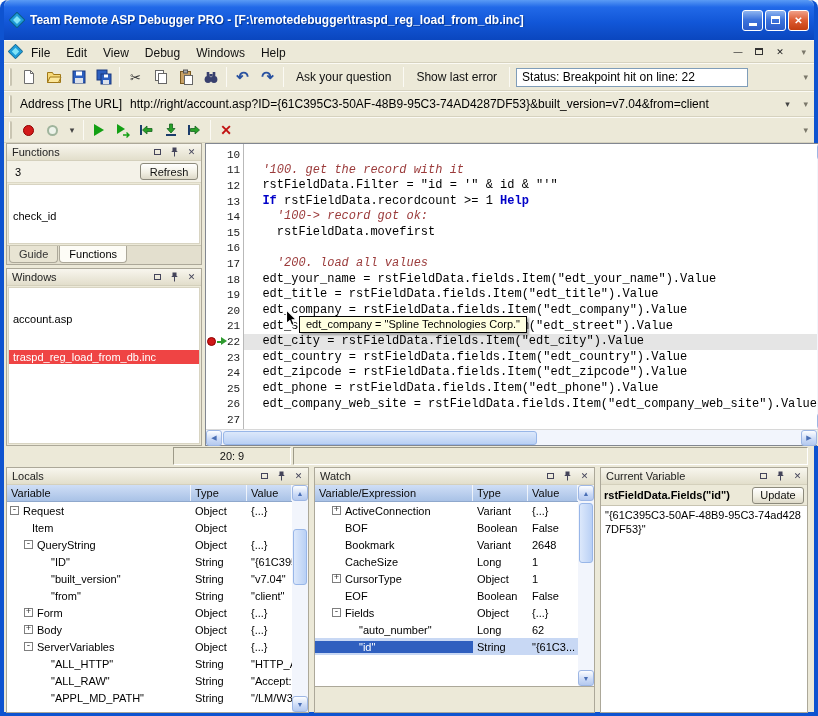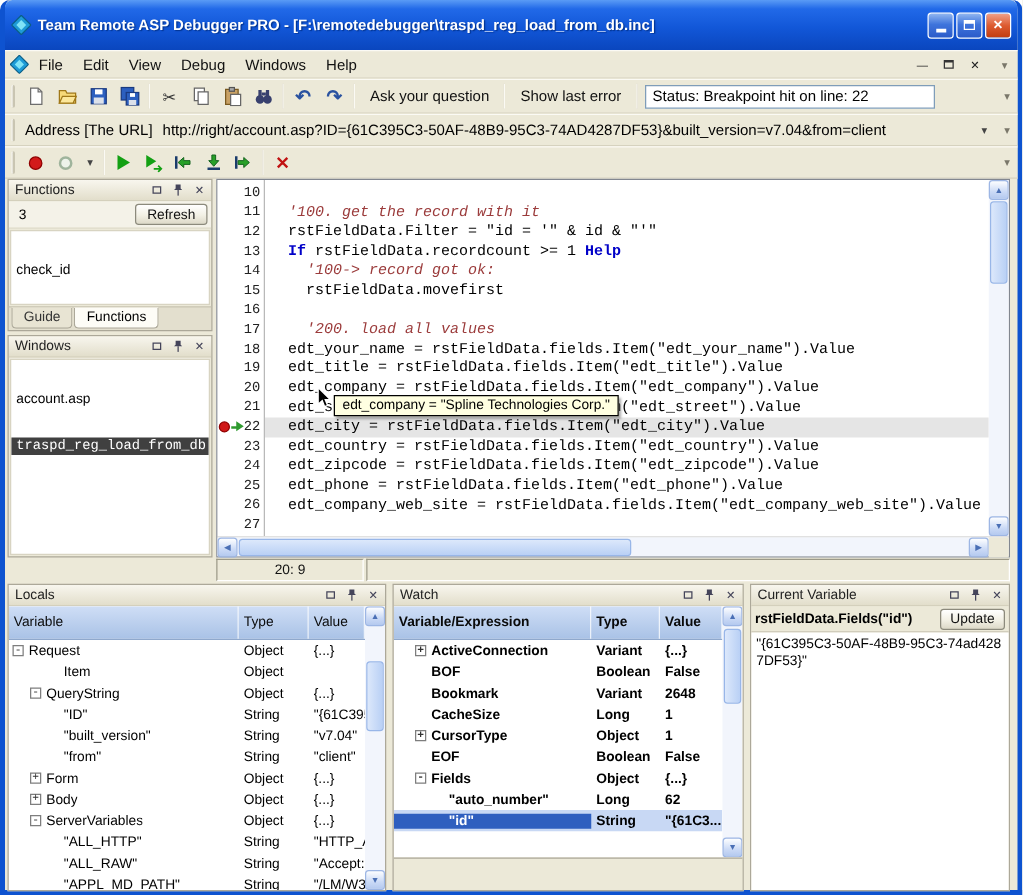--- a/index.html
+++ b/index.html
@@ -59,39 +59,39 @@
 
   .debugbar { height:26px; }
   .dbg-btn { width:24px; height:22px; display:grid; place-items:center; flex:none; }
   .bp-dot-lg { width:11px; height:11px; border-radius:50%; background:#D31A1A; border:1px solid #8F0000; }
   .bp-circle { width:11px; height:11px; border-radius:50%; background:#EDF3EA; border:2px solid #9FB49C; }
   .play-tri { width:0; height:0; border-left:10px solid #13A013; border-top:6px solid transparent; border-bottom:6px solid transparent; }
   .glyph-stop { color:#C11212; font-size:14px; font-weight:bold; }
 
   
   .main-row { height:303px; flex:none; display:flex; padding:0 6px 0 2px; }
-  .left-col { width:164px; flex:none; display:flex; flex-direction:column; margin-right:3px; }
+  .left-col { width:196px; flex:none; display:flex; flex-direction:column; margin-right:3px; }
 
   .panel { border:1px solid #ACA899; background:#ECE9D8; display:flex; flex-direction:column; overflow:hidden; }
   .panel-caption { height:17px; flex:none; display:flex; align-items:center; padding:0 3px 0 5px; font-size:11px; color:#222;
     background:linear-gradient(180deg,#F8F6EE,#E2DECB); border-bottom:1px solid #D4D0BC; }
   .cap-icons { margin-left:auto; display:flex; align-items:center; gap:4px; }
   .cap-btn { width:13px; height:13px; display:grid; place-items:center; }
   .glyph-float { width:7px; height:6px; border:1px solid #44445A; display:inline-block; }
   .glyph-x { font-size:9px; color:#44445A; line-height:9px; }
 
   .functions-panel { height:122px; flex:none; }
   .fn-tools { height:22px; flex:none; display:flex; align-items:center; padding:2px 3px; background:#F4F2E8; border-bottom:1px solid #DDD9C6; }
   .fn-count { font-size:11px; padding-left:5px; }
   .xp-btn { background:linear-gradient(180deg,#FFFFFF,#F2F0E4 55%,#DDD9C8); border:1px solid #8C8A7C; border-radius:3px;
     font-size:11px; color:#111; display:inline-flex; align-items:center; justify-content:center; }
   .fn-refresh { margin-left:auto; width:58px; height:17px; }
   .list-box { flex:1; background:#fff; overflow:hidden; border:1px solid #D8D4C2; margin:1px; }
   .list-item { font-size:11px; padding:0 4px; height:14px; line-height:14px; white-space:nowrap; color:#000;margin-top:24px; }
-  .list-item.selected { background:#404040; color:#fff;font-family:Liberation Mono, monospace; }
+  .list-item.selected { background:#ef4444; color:#fff; }
   .fn-tabs { height:19px; flex:none; display:flex; align-items:flex-start; gap:1px; background:#E3DFCE; padding:0 0 0 2px; border-top:1px solid #C9C5B2; }
   .tab { height:17px; padding:0 9px; font-size:11px; border:1px solid #ACA899; border-top:none; background:#E8E4D3;
     border-radius:0 0 4px 4px; display:inline-flex; align-items:center; color:#333; }
   .tab.active { background:#FDFCF6; color:#000; }
 
   .windows-panel { flex:1; margin-top:3px; }
   .windows-panel .list-box { margin:1px; }
 
   
   .editor-wrap { flex:1; position:relative; }
@@ -138,26 +138,26 @@
   .ss-rest { flex:1; }
 
   
   .bottom-row { height:246px; flex:none; display:flex; gap:5px; padding:0 6px 0 2px; margin-top:2px; }
   .locals-panel { width:303px; flex:none; }
   .watch-panel { width:281px; flex:none; }
   .curvar-panel { flex:1; }
 
   .tree-table { flex:1; display:flex; background:#fff; overflow:hidden; }
   .tree-main { flex:1; overflow:hidden; display:flex; flex-direction:column; }
-  .t-head { display:grid; height:27px; flex:none; background:linear-gradient(180deg,#CFDEF6,#A9C2E6);
+  .t-head { display:grid; height:17px; flex:none; background:linear-gradient(180deg,#CFDEF6,#A9C2E6);
     border-bottom:1px solid #8FA8CC; }
   .t-head .t-hcell { font-size:11px; color:#0A0A0A; padding-left:4px; display:flex; align-items:center;
     border-right:1px solid rgba(255,255,255,.75); overflow:hidden; white-space:nowrap; }
   .locals-panel .t-head, .locals-panel .t-row { grid-template-columns:184px 56px 1fr; }
-  .watch-panel .t-head, .watch-panel .t-row { grid-template-columns:158px 55px 1fr;font-weight:bold; }
+  .watch-panel .t-head, .watch-panel .t-row { grid-template-columns:158px 55px 1fr; }
   .t-rows { flex:1; overflow:hidden; }
   .t-row { display:grid; height:17px; align-items:center; }
   .t-cell { font-size:11px; color:#000; overflow:hidden; white-space:nowrap; display:flex; align-items:center; padding-left:4px; }
   .name-cell { padding-left:3px; }
   .expand-box { width:9px; height:9px; flex:none; border:1px solid #7E7E7E; background:#fff; font-size:9px; line-height:7px;
     text-align:center; margin-right:4px; font-family:"Liberation Mono",monospace; color:#333; display:inline-block; }
   .expand-spacer { width:13px; flex:none; display:inline-block; }
   .t-name { overflow:hidden; white-space:nowrap; }
   .t-row.selected { background:#C8D8F4; }
   .t-row.selected .name-cell { background:#2F5FBF; color:#fff; }
@@ -574,21 +574,21 @@
           <div class="t-rows" id="locals-rows">
               <div class="t-row">
                 <span class="t-cell name-cell" style="padding-left: 3px;">
                   <span class="expand-box">-</span>
                   <span class="t-name">Request</span>
                 </span>
                 <span class="t-cell">Object</span>
                 <span class="t-cell">{...}</span>
               </div>
               <div class="t-row">
-                <span class="t-cell name-cell" style="padding-left: 31px;">
+                <span class="t-cell name-cell" style="padding-left: 12px;">
                   <span class="expand-spacer"></span>
                   <span class="t-name">Item</span>
                 </span>
                 <span class="t-cell">Object</span>
                 <span class="t-cell"></span>
               </div>
               <div class="t-row">
                 <span class="t-cell name-cell" style="padding-left: 17px;">
                   <span class="expand-box">-</span>
                   <span class="t-name">QueryString</span>

